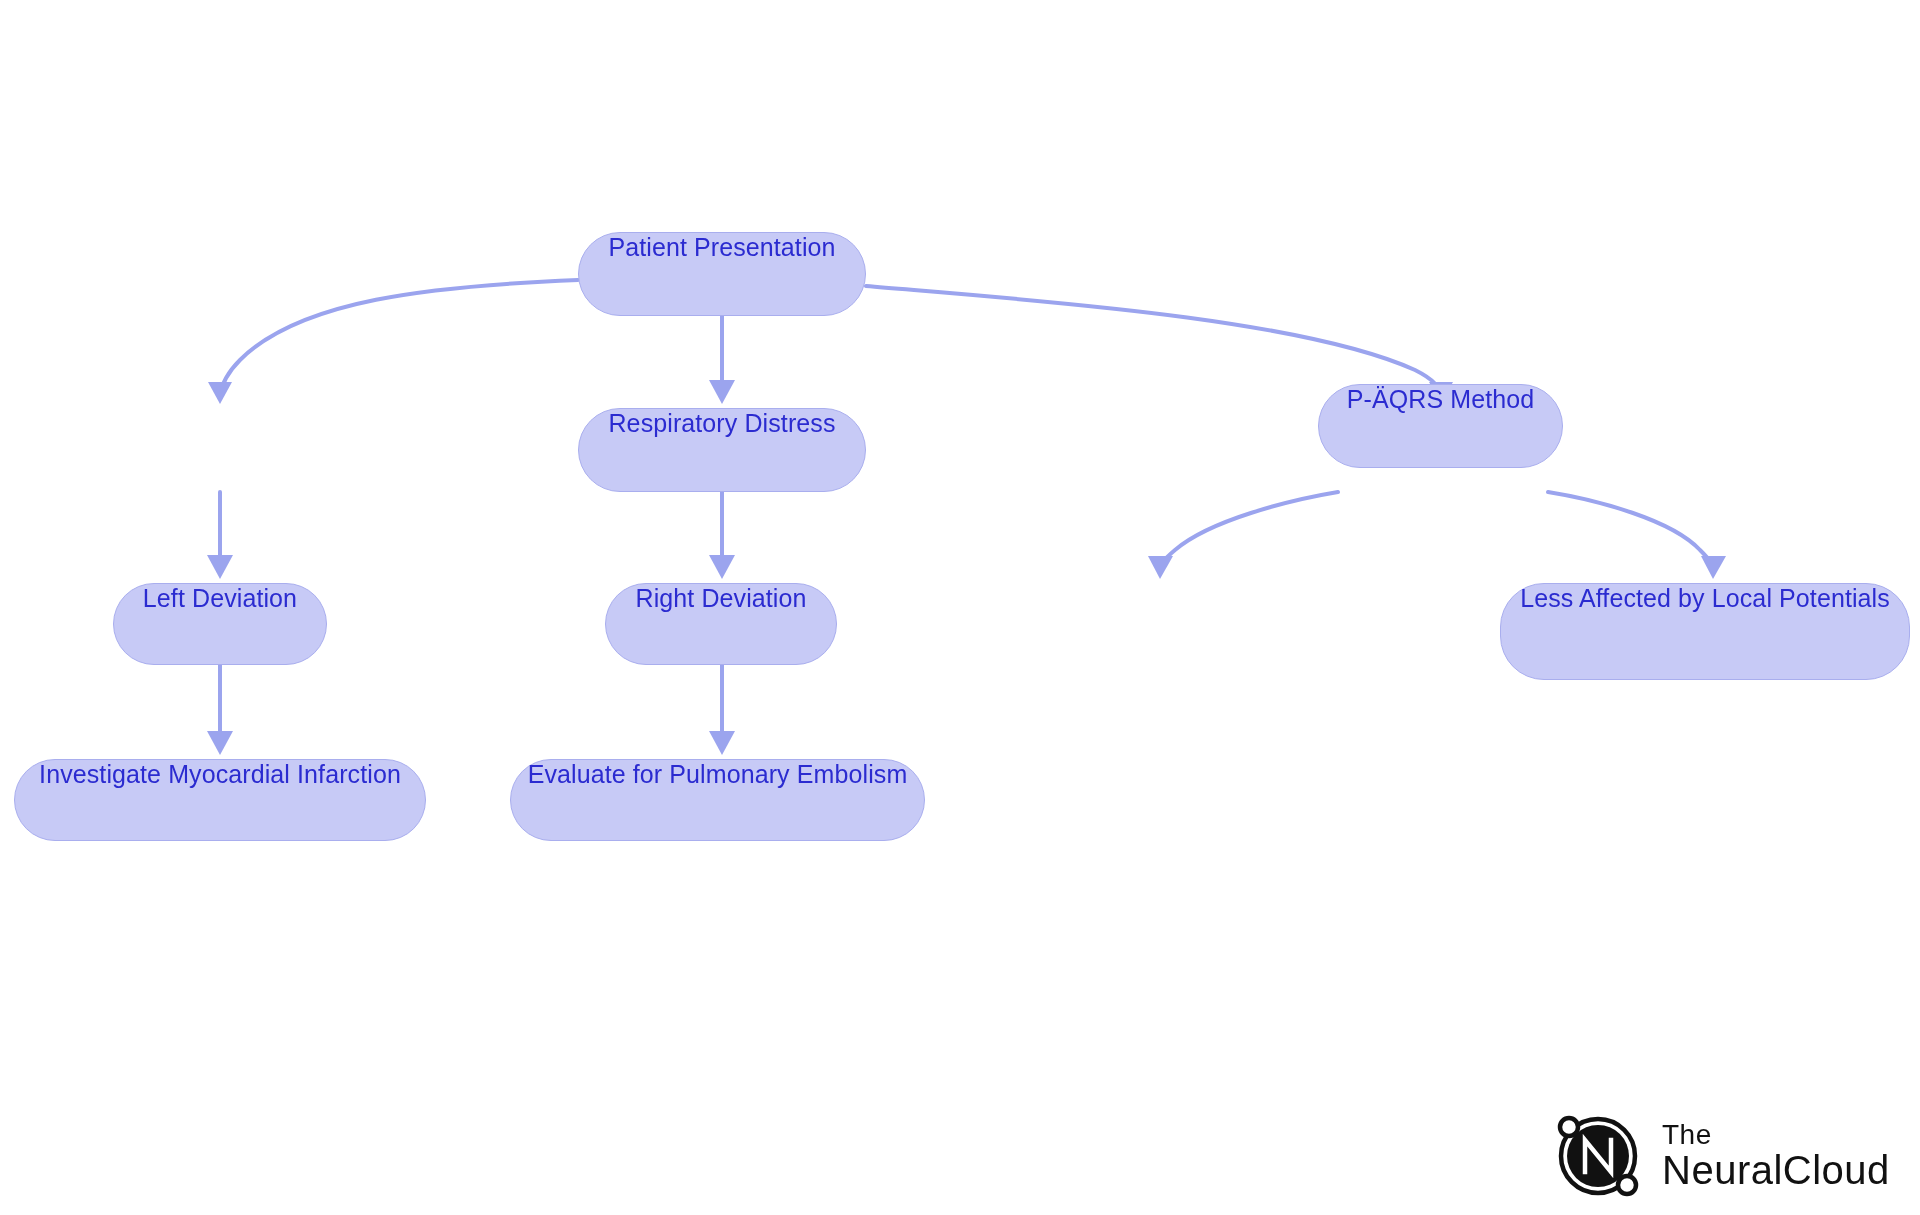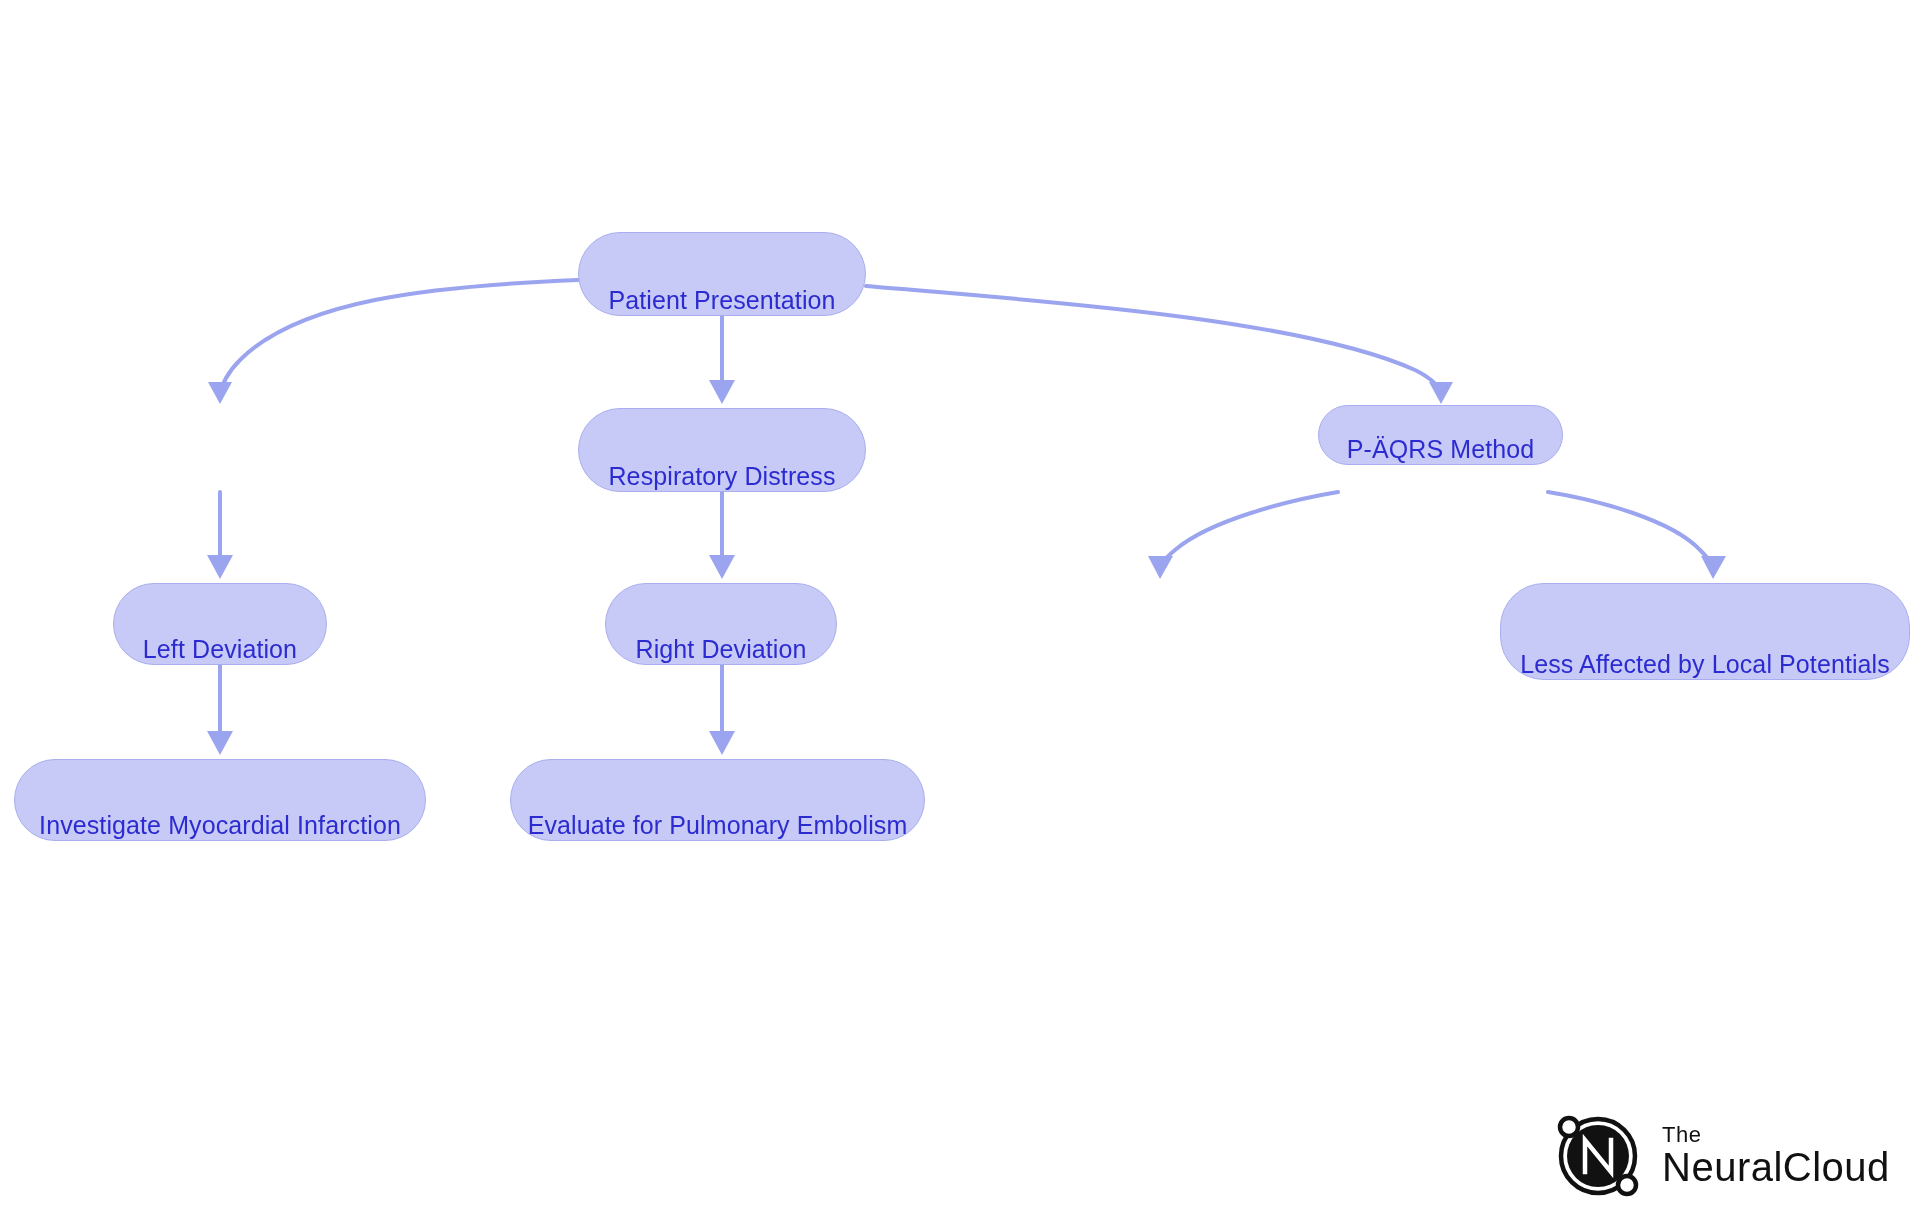--- a/index.html
+++ b/index.html
@@ -32,21 +32,21 @@
     pointer-events: none;
   }
 
   .node {
     position: absolute;
     box-sizing: border-box;
     background: #c7caf6;
     border: 1.6px solid #a9aeee;
     border-radius: 44px;
     display: flex;
-    align-items: flex-end;
+    align-items: flex-start;
     justify-content: center;
     color: #2b2bd0;
     font-family: "Liberation Sans", sans-serif;
     font-size: 25px;
     font-weight: 400;
     letter-spacing: 0.1px;
     white-space: nowrap;
   }
 
   
@@ -69,21 +69,21 @@
   #brand-logo .logo-text {
     display: flex;
     flex-direction: column;
     justify-content: center;
     line-height: 1.02;
     color: #111111;
     font-family: "Liberation Sans", sans-serif;
     font-weight: 300;
   }
   #brand-logo .logo-text .line1 {
-    font-size: 22px;
+    font-size: 28px;
     letter-spacing: 0.5px;
   }
   #brand-logo .logo-text .line2 {
     font-size: 40px;
     letter-spacing: 0.5px;
   }
 </style>
 </head>
 <body>
 
@@ -126,21 +126,21 @@
 
   <div class="node" style="left:578px; top:232px; width:288px; height:84px;">
     <span>Patient Presentation</span>
   </div>
 
 
   <div class="node" style="left:578px; top:408px; width:288px; height:84px;">
     <span>Respiratory Distress</span>
   </div>
 
-  <div class="node" style="left:1318px; top:405px; width:245px; height:60px;">
+  <div class="node" style="left:1318px; top:384px; width:245px; height:84px;">
     <span>P-ÄQRS Method</span>
   </div>
 
   <div class="node" style="left:605px; top:583px; width:232px; height:82px;">
     <span>Right Deviation</span>
   </div>
 
   <div class="node" style="left:113px; top:583px; width:214px; height:82px;">
     <span>Left Deviation</span>
   </div>

